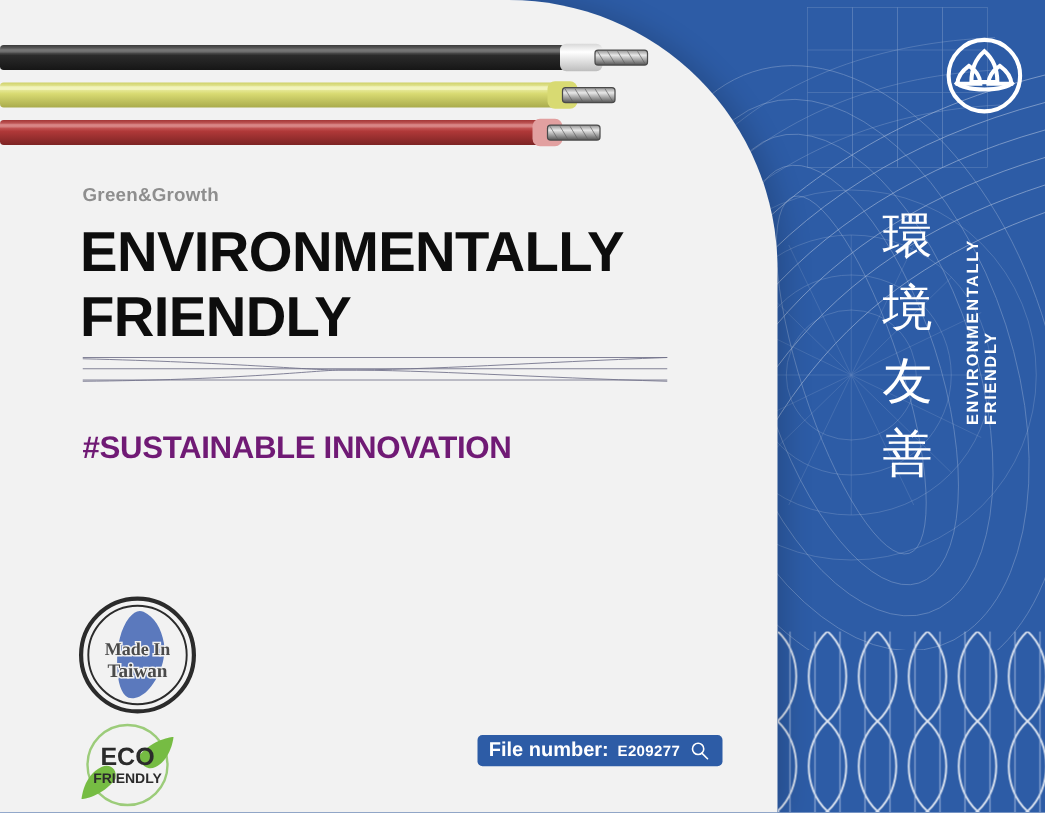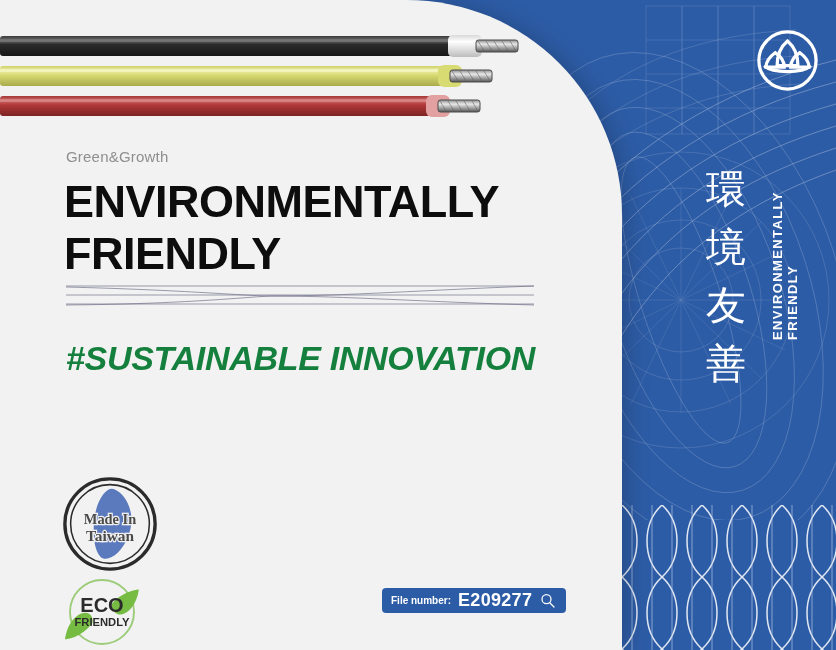--- a/index.html
+++ b/index.html
@@ -23,48 +23,47 @@
     border-top-right-radius:215px;
     box-shadow:6px 0 22px rgba(0,0,0,.18);
   }
 
   
   .wires{position:absolute;left:0;top:28px;width:520px;height:95px;}
 
   
   .eyebrow{
     position:absolute;left:66px;top:148px;
-    font-size:15px;font-weight:normal;color:#8e8e8e;letter-spacing:.2px;
+    font-size:15px;font-weight:bold;color:#8e8e8e;letter-spacing:.2px;
   }
   .headline{
     position:absolute;left:64px;top:176px;width:520px;
     font-size:45px;line-height:52px;font-weight:bold;color:#0d0d0d;
     letter-spacing:-.5px;
   }
   .divider{position:absolute;left:66px;top:282px;width:468px;height:28px;}
   .tags{position:absolute;left:66px;top:340px;}
   .tag{
-    font-size:34px;line-height:37px;font-weight:bold;color:#15803d;
+    font-size:25px;line-height:37px;font-weight:bold;color:#701a75;
     letter-spacing:-.3px;
-    font-style:italic;
   }
 
   
   .badges{position:absolute;left:62px;top:476px;display:flex;flex-direction:column;}
   .badge-mit{width:96px;height:96px;}
   .badge-eco{width:80px;height:80px;}
 
   
   .file-pill{
     position:absolute;left:382px;top:588px;
     height:25px;display:flex;align-items:center;gap:7px;
     background:#2d5ca6;border-radius:4px;padding:0 9px;
   }
-  .file-label{font-size:10px;color:#fff;font-weight:bold;}
-  .file-value{font-size:18px;color:#fff;font-weight:bold;letter-spacing:.3px;}
+  .file-label{font-size:16px;color:#fff;font-weight:bold;}
+  .file-value{font-size:12px;color:#fff;font-weight:bold;letter-spacing:.3px;}
   .file-mag{width:18px;height:18px;display:block;}
 
   
   .logo{position:absolute;left:755px;top:28px;width:65px;height:65px;}
 
   
   .cn-vertical{
     position:absolute;left:700px;top:160px;
     width:52px;
     font-size:40px;line-height:58px;color:#ffffff;

